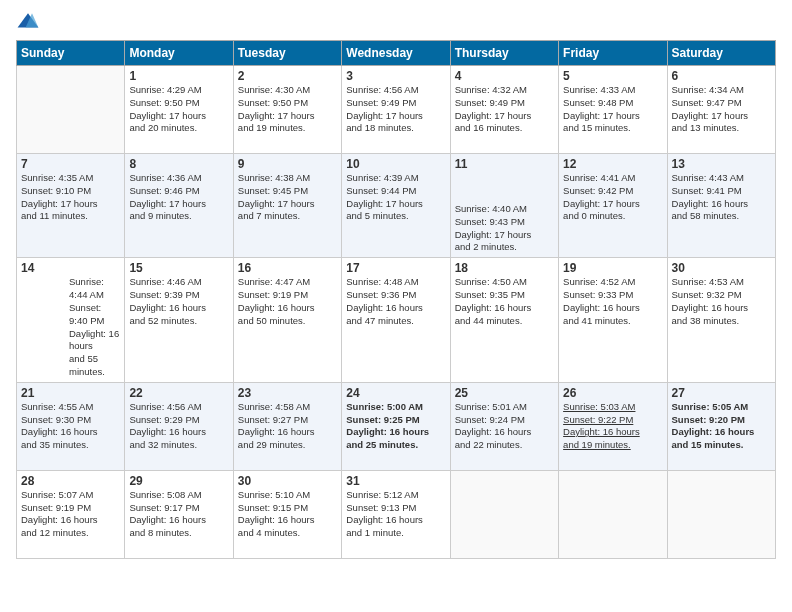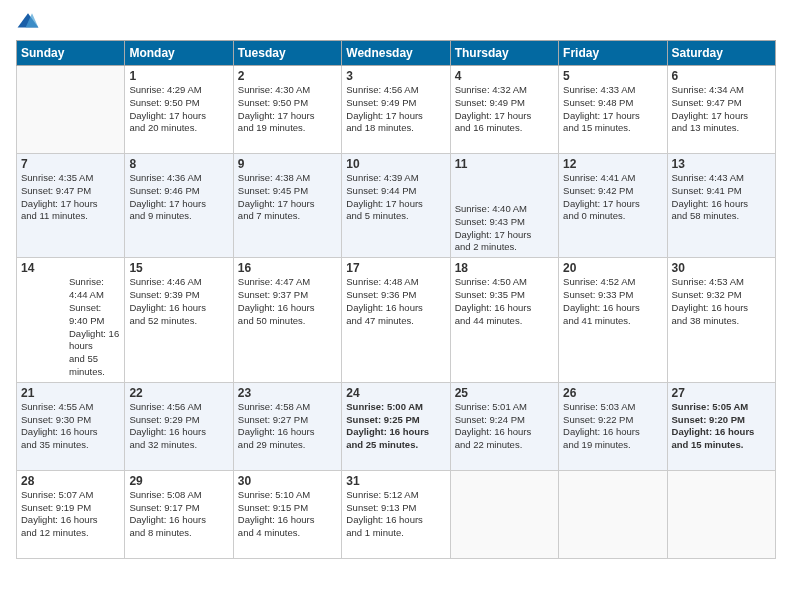--- a/index.html
+++ b/index.html
@@ -175,21 +175,21 @@
             <div class="day-info" style="white-space: pre-line;">Sunrise: 4:34 AM
 Sunset: 9:47 PM
 Daylight: 17 hours
 and 13 minutes.</div>
           </td>
         </tr>
         <tr class="row-alt">
           <td>
             <div class="day-number">7</div>
             <div class="day-info" style="white-space: pre-line;">Sunrise: 4:35 AM
-Sunset: 9:47 PM
+Sunset: 9:10 PM
 Daylight: 17 hours
 and 11 minutes.</div>
           </td>
           <td>
             <div class="day-number">8</div>
             <div class="day-info" style="white-space: pre-line;">Sunrise: 4:36 AM
 Sunset: 9:46 PM
 Daylight: 17 hours
 and 9 minutes.</div>
           </td>
@@ -240,40 +240,40 @@
           <td>
             <div class="day-number">15</div>
             <div class="day-info" style="white-space: pre-line;">Sunrise: 4:46 AM
 Sunset: 9:39 PM
 Daylight: 16 hours
 and 52 minutes.</div>
           </td>
           <td>
             <div class="day-number">16</div>
             <div class="day-info" style="white-space: pre-line;">Sunrise: 4:47 AM
-Sunset: 9:37 PM
+Sunset: 9:19 PM
 Daylight: 16 hours
 and 50 minutes.</div>
           </td>
           <td>
             <div class="day-number">17</div>
             <div class="day-info" style="white-space: pre-line;">Sunrise: 4:48 AM
 Sunset: 9:36 PM
 Daylight: 16 hours
 and 47 minutes.</div>
           </td>
           <td>
             <div class="day-number">18</div>
             <div class="day-info" style="white-space: pre-line;">Sunrise: 4:50 AM
 Sunset: 9:35 PM
 Daylight: 16 hours
 and 44 minutes.</div>
           </td>
           <td>
-            <div class="day-number">20</div>
+            <div class="day-number">19</div>
             <div class="day-info" style="white-space: pre-line;">Sunrise: 4:52 AM
 Sunset: 9:33 PM
 Daylight: 16 hours
 and 41 minutes.</div>
           </td>
           <td>
             <div class="day-number">30</div>
             <div class="day-info" style="white-space: pre-line;">Sunrise: 4:53 AM
 Sunset: 9:32 PM
 Daylight: 16 hours
@@ -311,21 +311,21 @@
           </td>
           <td>
             <div class="day-number">25</div>
             <div class="day-info" style="white-space: pre-line;">Sunrise: 5:01 AM
 Sunset: 9:24 PM
 Daylight: 16 hours
 and 22 minutes.</div>
           </td>
           <td>
             <div class="day-number">26</div>
-            <div class="day-info" style="white-space: pre-line;">Sunrise: 5:03 AM
+            <div class="day-info" style="white-space: pre-line; text-decoration: underline;">Sunrise: 5:03 AM
 Sunset: 9:22 PM
 Daylight: 16 hours
 and 19 minutes.</div>
           </td>
           <td>
             <div class="day-number">27</div>
             <div class="day-info" style="white-space: pre-line; font-weight: bold;">Sunrise: 5:05 AM
 Sunset: 9:20 PM
 Daylight: 16 hours
 and 15 minutes.</div>

